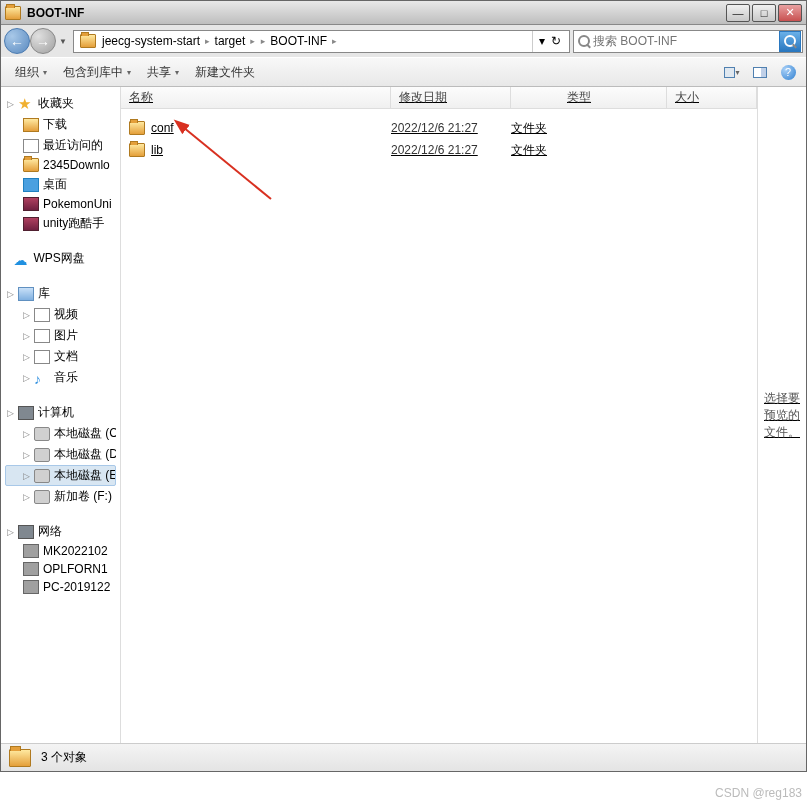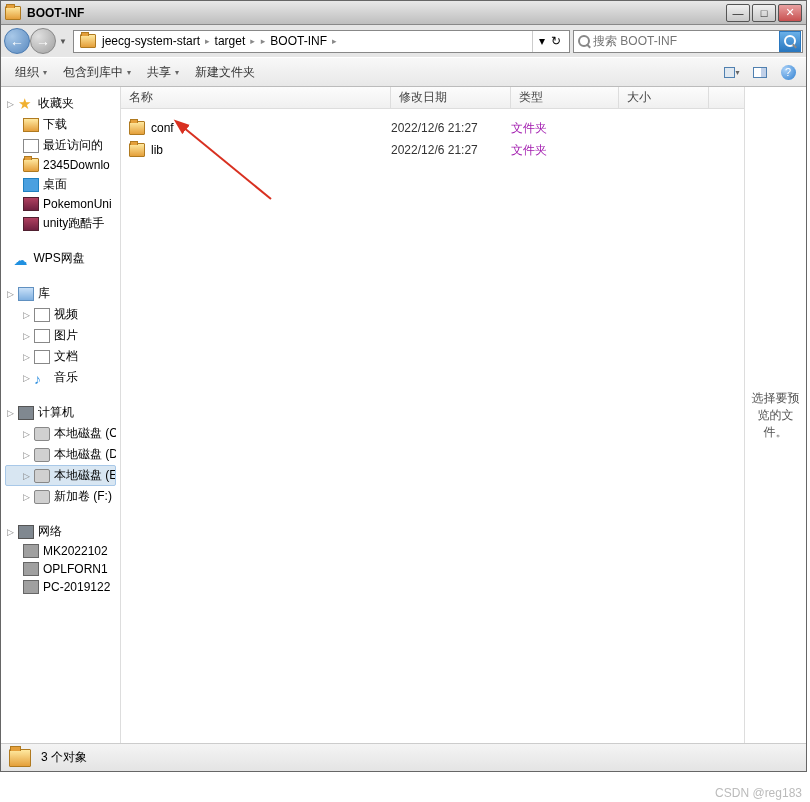--- a/index.html
+++ b/index.html
@@ -49,30 +49,30 @@
 .i-vid { background:#fff; border:1px solid #888; position:relative;}
 .i-pic { background:#fff; border:1px solid #888;}
 .i-doc { background:#fff; border:1px solid #888;}
 .i-mus { color:#3090E0; font-size:14px;}
 .i-comp { background:#808890; border:1px solid #555;}
 .i-disk { background:#D0D0D0; border:1px solid #888; border-radius:2px;}
 .i-net { background:#808890; border:1px solid #555;}
 .i-pc { background:#A0A0A0; border:1px solid #666;}
 .arr { color:#888; font-size:9px;}
 .main { flex:1; display:flex; flex-direction:column; min-width:0;}
-.main-split { flex:1; display:flex; min-height:0;}
+.main-split { flex:1; display:flex; min-height:0;text-decoration:underline;}
 .filearea { flex:1; display:flex; flex-direction:column;}
 .cols { height:22px; background:linear-gradient(to bottom,#FCFCFC,#F0F0F0); border-bottom:1px solid #ddd; display:flex;}
 .col { border-right:1px solid #ddd; padding:3px 8px; color:#444; display:flex; align-items:center;}
-.col.name{width:270px;} .col.date{width:120px;} .col.type{width:108px;} .col.size{width:90px;}
+.col.name{width:270px;} .col.date{width:120px;} .col.type{width:108px;margin-left:48px;} .col.size{width:90px;}
 .files { flex:1; padding:8px 0; position:relative;}
 .row { display:flex; align-items:center; height:22px; padding-left:8px;}
 .r-name{width:262px; display:flex; align-items:center; gap:6px;}
 .r-date{width:120px; color:#333;}
-.r-type{width:108px; color:#a21caf;}
+.r-type{width:108px; color:#000000;}
 .r-size{width:90px;}
 .annot { position:absolute; color:#D83020; font-size:20px; font-family:"Microsoft YaHei"; left:80px; top:85px;}
 .arrow-svg { position:absolute; left:50px; top:10px; pointer-events:none;}
 .preview { width:62px; border-left:1px solid #ddd; display:flex; align-items:center; justify-content:center; text-align:center; color:#555; padding:6px;}
 .statusbar { height:28px; border-top:1px solid #ccc; background:linear-gradient(to bottom,#F4F4F4,#E4E4E4); display:flex; align-items:center; padding:0 8px; gap:10px;}
 .big-fold { width:22px; height:18px; background:linear-gradient(to bottom,#FFE9A0,#E49F3A); border:1px solid #B07A20; border-radius:1px; position:relative;}
 .big-fold:before{content:"";position:absolute;top:-4px;left:0;width:9px;height:4px;background:#E49F3A;border:1px solid #B07A20;border-bottom:none;}
 .watermark { position:absolute; right:8px; bottom:2px; color:#bbb; font-size:12px;}
 .mag{width:12px;height:12px;border:2px solid #888;border-radius:50%;position:relative;}
 .mag:after{content:"";position:absolute;width:5px;height:2px;background:#888;transform:rotate(45deg);bottom:-2px;right:-3px;}

